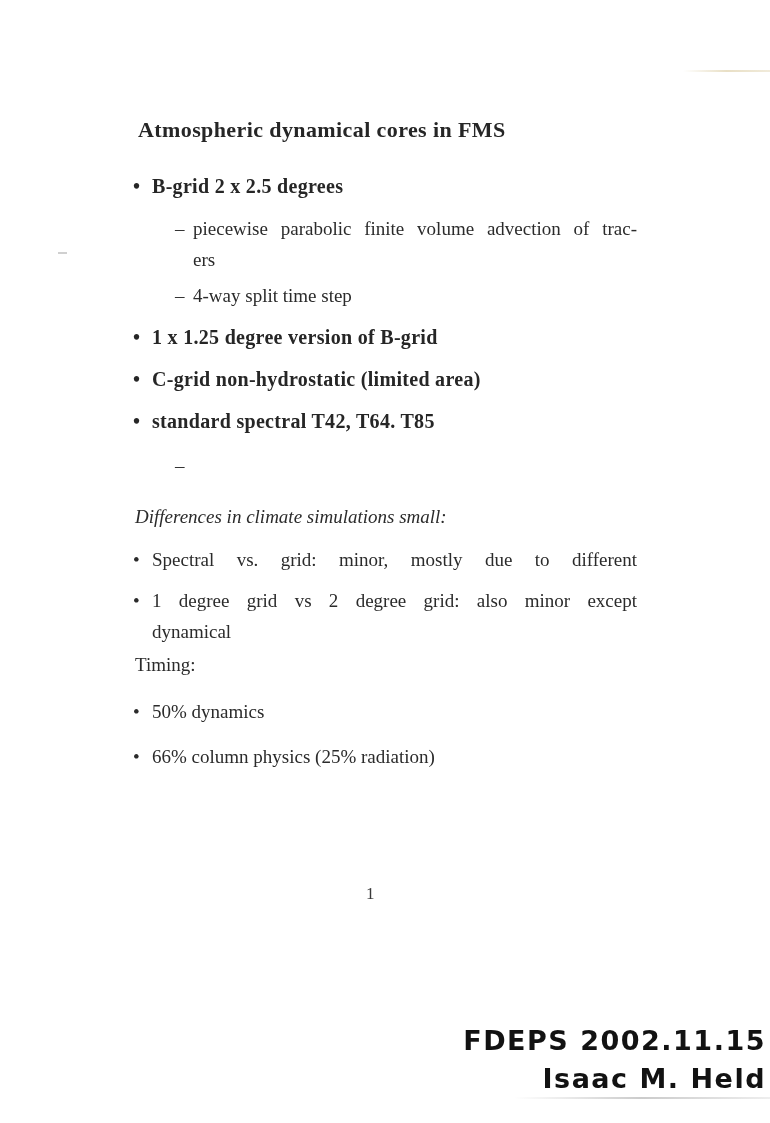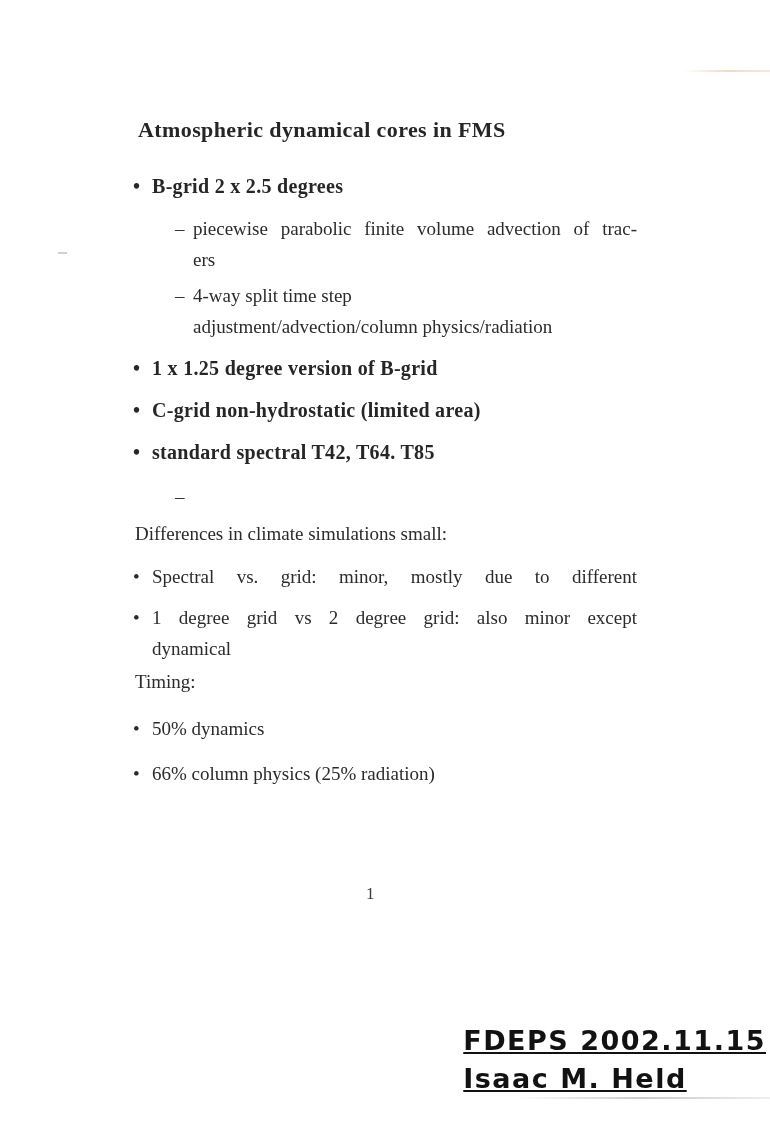--- a/index.html
+++ b/index.html
@@ -80,48 +80,47 @@
   }
 
   
   .m-bgrid      { margin-top: 28px; }
   .m-piecewise  { margin-top: 13px; }
   .m-split      { margin-top: 5px;  }
   .m-1x125      { margin-top: 12px; }
   .m-cgrid      { margin-top: 14px; }
   .m-spectral   { margin-top: 14px; }
   .m-also       { margin-top: 15px; }
-  .m-diff       { margin-top: 6px; }
+  .m-diff       { margin-top: 20px; font-style: italic; }
   .m-specvs     { margin-top: 12px; }
   .m-1deg       { margin-top: 10px; }
   .m-timing     { margin-top: 2px;  }
   .m-dyn        { margin-top: 16px; }
   .m-col        { margin-top: 14px; }
 
   .pagenum {
     position: absolute;
     top: 884px;
     left: 366px;
     font-size: 17px;
     line-height: 20px;
     color: #3a3a3a;
   }
   .handwriting {
     position: absolute;
     top: 1022px;
     right: 4px;
-    text-align: left;
+    text-align: right;
     font-family: "DejaVu Sans", "Liberation Sans", sans-serif;
     font-weight: 700;
     font-size: 27px;
     line-height: 38px;
     letter-spacing: 1.5px;
     color: #121212;
     white-space: nowrap;
-    text-decoration: underline;
   }
 </style>
 </head>
 <body>
 
 <div class="page">
 
   <div class="artifact artifact-top"></div>
   <div class="artifact artifact-left-dash"></div>
   <div class="artifact artifact-bottom"></div>
@@ -140,21 +139,20 @@
       <div class="btext">
         <span class="line just">piecewise parabolic finite volume advection of trac-</span>
         <span class="line">ers</span>
       </div>
     </div>
 
     <div class="sub-item body-item m-split">
       <span class="marker">–</span>
       <div class="btext">
         <span class="line">4-way split time step</span>
-        <span class="line">adjustment/advection/column physics/radiation</span>
       </div>
     </div>
 
     <div class="b-item bold-item m-1x125">
       <span class="marker">•</span>
       <div class="btext">1 x 1.25 degree version of B-grid</div>
     </div>
 
     <div class="b-item bold-item m-cgrid">
       <span class="marker">•</span>

